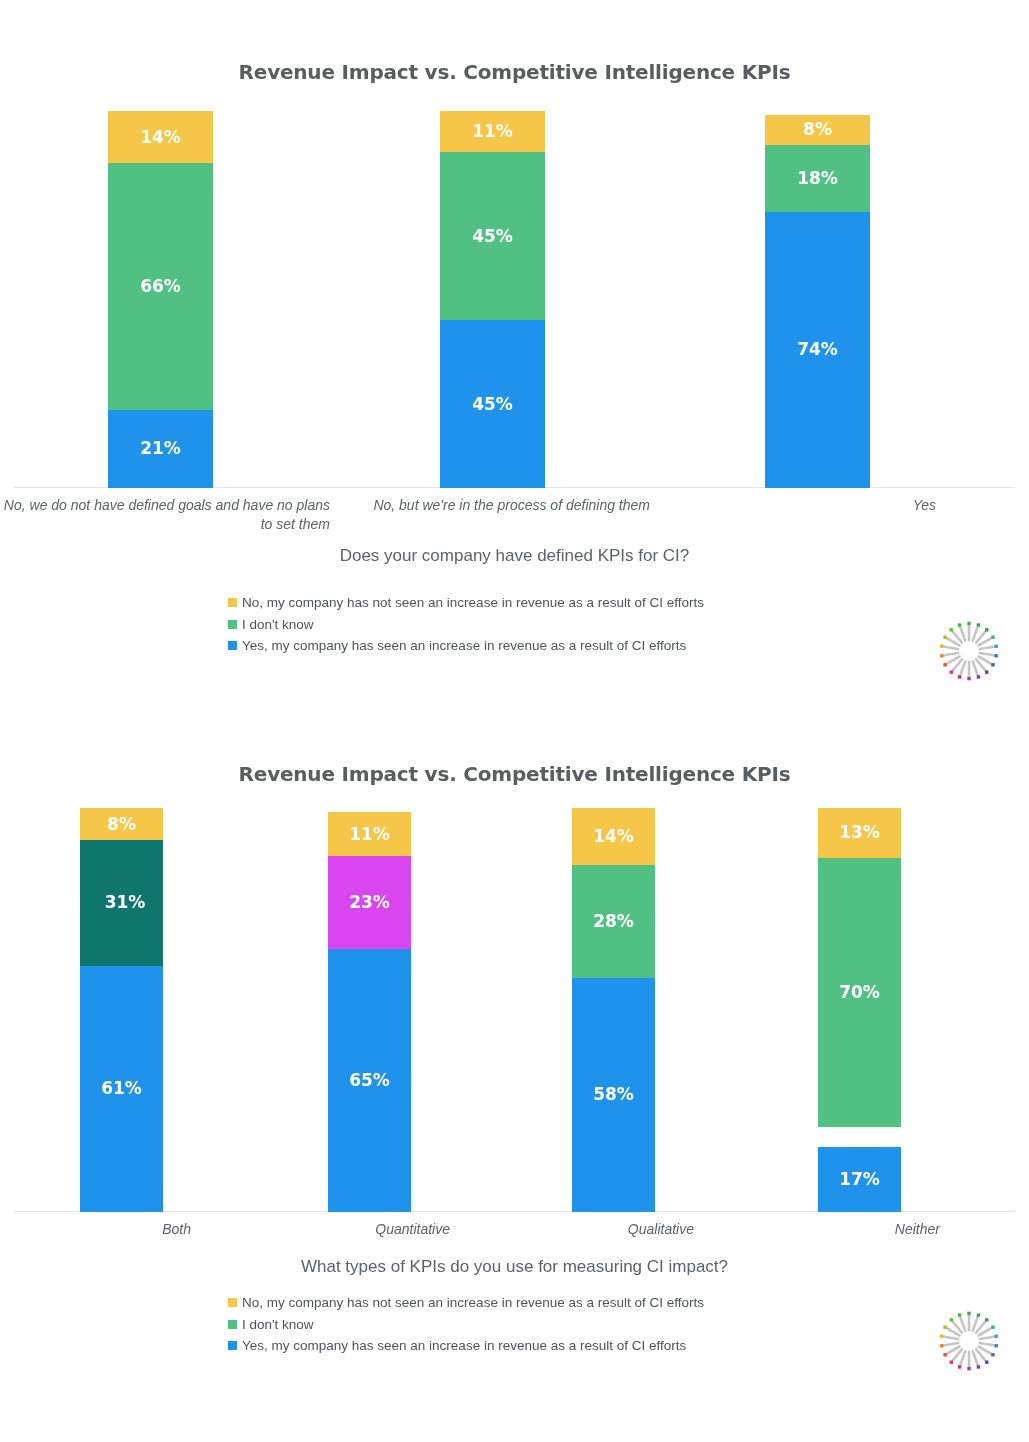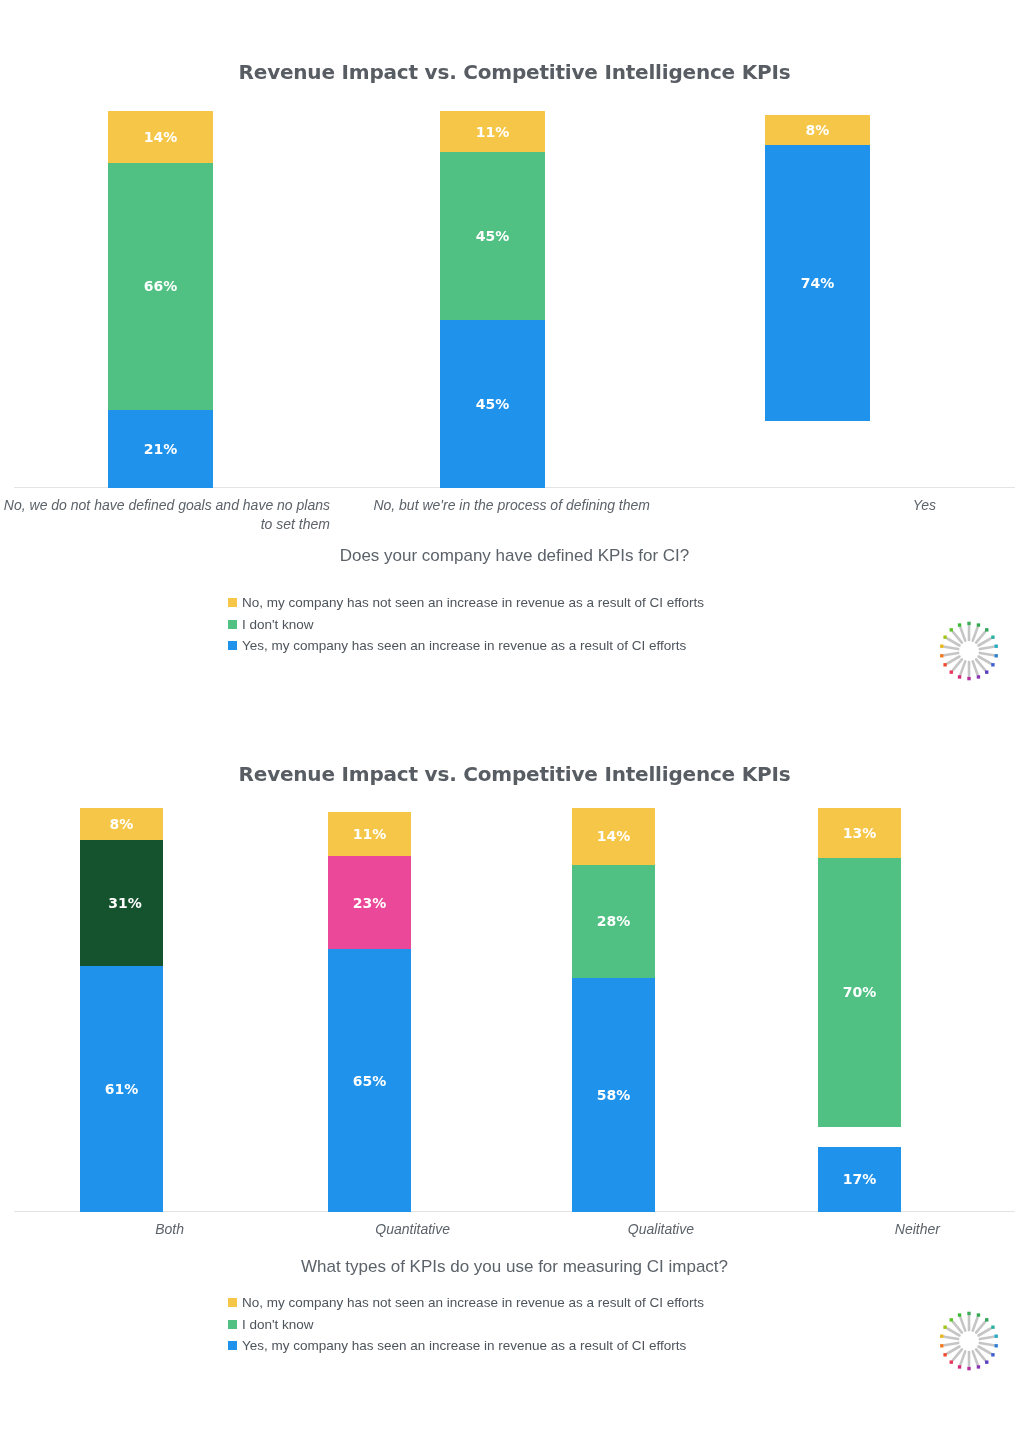--- a/index.html
+++ b/index.html
@@ -50,21 +50,21 @@
     display: flex;
     flex-direction: column;
     justify-content: flex-start;
   }
 
   .seg {
     display: flex;
     align-items: center;
     justify-content: center;
     color: #ffffff;
-    font-size: 14px;
+    font-size: 17px;
     font-weight: bold;
     font-family: "DejaVu Sans", sans-serif;
     box-sizing: border-box;
     overflow: hidden;
   }
 
   .seg-label {
     line-height: 1;
     white-space: nowrap;
   }
@@ -146,20 +146,23 @@
         <div class="seg" style="background: rgb(80, 193, 131); height: 44.5545%;">
           <span class="seg-label">45%</span>
         </div>
         <div class="seg" style="background: rgb(31, 146, 235); height: 44.5545%;">
           <span class="seg-label">45%</span>
         </div>
       </div>
       <div class="bar" style="left: 765px; width: 105px; height: 373.267px;">
         <div class="seg" style="background: rgb(245, 198, 72); height: 8%;">
           <span class="seg-label">8%</span>
+        </div>
+        <div class="seg" style="background: rgb(80, 193, 131); height: 18%;">
+          <span class="seg-label">18%</span>
         </div>
         <div class="seg" style="background: rgb(31, 146, 235); height: 74%;">
           <span class="seg-label">74%</span>
         </div>
       </div>
     </div>
 
   <div class="cat-labels" id="cats-1" style="height:60px;">
       <div class="cat-label" style="left: 0px; width: 330px; top: 8px;">No, we do not have defined goals and have no plans to set them</div>
       <div class="cat-label" style="left: 340px; width: 310px; top: 8px;">No, but we're in the process of defining them</div>
@@ -225,32 +228,32 @@
 
 <div class="chart-block" id="chart-2" style="top:702px;">
   <div class="chart-title" style="margin-top:60px;">Revenue Impact vs. Competitive Intelligence KPIs</div>
 
   <div class="plot-area" id="plot-2" style="height:404px; margin-top:22px;">
     <div class="axis-line" style="bottom:0;"></div>
   <div class="bar" style="left: 80px; width: 83px; height: 404px;">
         <div class="seg" style="background: rgb(245, 198, 72); height: 8%;">
           <span class="seg-label">8%</span>
         </div>
-        <div class="seg" style="background: #14532d; height: 31%; padding-left: 7px;">
+        <div class="seg" style="background: #0f766e; height: 31%; padding-left: 7px;">
           <span class="seg-label">31%</span>
         </div>
         <div class="seg" style="background: rgb(31, 146, 235); height: 61%;">
           <span class="seg-label">61%</span>
         </div>
       </div>
       <div class="bar" style="left: 328px; width: 83px; height: 399.96px;">
         <div class="seg" style="background: rgb(245, 198, 72); height: 11.1111%;">
           <span class="seg-label">11%</span>
         </div>
-        <div class="seg" style="background: #ec4899; height: 23.2323%; align-items: center;">
+        <div class="seg" style="background: #d946ef; height: 23.2323%; align-items: center;">
           <span class="seg-label">23%</span>
         </div>
         <div class="seg" style="background: rgb(31, 146, 235); height: 65.6566%;">
           <span class="seg-label">65%</span>
         </div>
       </div>
       <div class="bar" style="left: 572px; width: 83px; height: 404px;">
         <div class="seg" style="background: rgb(245, 198, 72); height: 14%;">
           <span class="seg-label">14%</span>
         </div>
@@ -268,21 +271,21 @@
         <div class="seg" style="background: rgb(80, 193, 131); height: 70%;">
           <span class="seg-label">70%</span>
         </div>
         <div class="seg" style="background: rgb(31, 146, 235); height: 17%; margin-top: 20px;">
           <span class="seg-label">17%</span>
         </div>
       </div>
     </div>
 
   <div class="cat-labels" id="cats-2" style="height:40px;">
-      <div class="cat-label" style="left: 24px; width: 160px; top: 8px;">Both</div>
+      <div class="cat-label" style="left: 31px; width: 160px; top: 8px;">Both</div>
       <div class="cat-label" style="left: 290px; width: 160px; top: 8px;">Quantitative</div>
       <div class="cat-label" style="left: 534px; width: 160px; top: 8px;">Qualitative</div>
       <div class="cat-label" style="left: 780px; width: 160px; top: 8px;">Neither</div>
     </div>
 
   <div class="axis-title" style="top:555px;">What types of KPIs do you use for measuring CI impact?</div>
 
   <div class="legend" id="legend-2" style="top:594px;">
       <div class="legend-row">
         <span class="legend-swatch" style="background: rgb(245, 198, 72);"></span>

